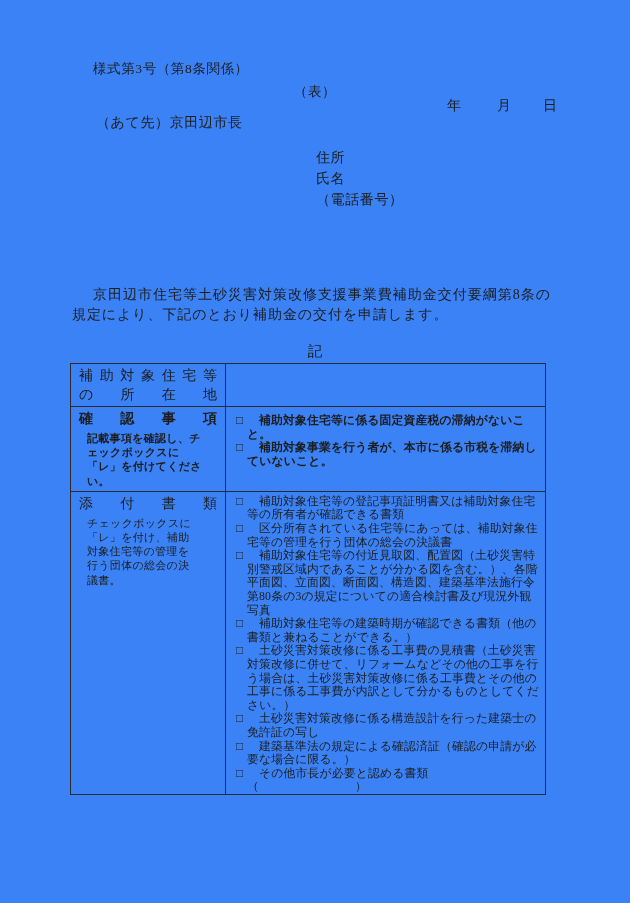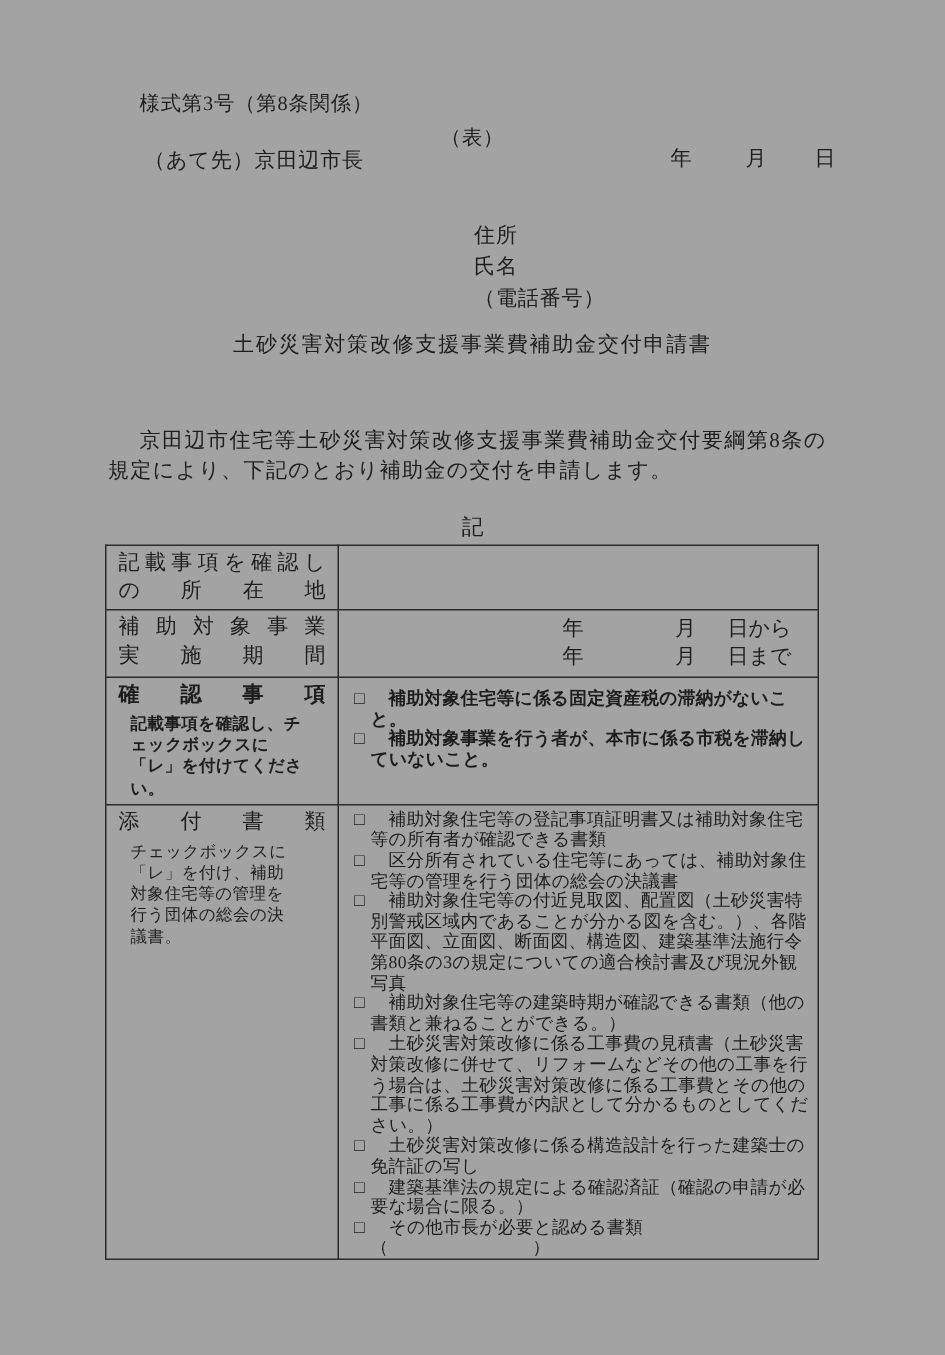--- a/index.html
+++ b/index.html
@@ -1,28 +1,28 @@
 <!DOCTYPE html>
 <html lang="ja"><head>
 <meta charset="utf-8">
 <style>
   * { margin:0; padding:0; box-sizing:border-box; }
   html,body { background:#e8e8e8; }
   body { font-family:"Liberation Serif","DejaVu Serif",serif; }
   .page {
-    position:relative; width:630px; height:903px; background:#a3a3a3;
+    position:relative; width:630px; height:903px; background:#3b82f6;
     color:#1d1d1d; overflow:hidden; margin:0 auto;
   }
   
   .form-number { position:absolute; left:93px; top:60px; font-size:13.5px; letter-spacing:0.6px; }
   .side-label  { position:absolute; left:0; top:83px; width:630px; text-align:center; font-size:13.5px; letter-spacing:0.6px; }
   .date-line   { position:absolute; left:447px; top:97px; display:flex; font-size:14px; }
   .date-line .gap1 { margin-left:36px; }
   .date-line .gap2 { margin-left:32px; }
-  .addressee   { position:absolute; left:96px; top:98px; font-size:14px; letter-spacing:0.6px; }
+  .addressee   { position:absolute; left:96px; top:114px; font-size:14px; letter-spacing:0.6px; }
   .applicant   { position:absolute; left:316px; top:147px; font-size:14px; line-height:21px; letter-spacing:0.6px; }
   .doc-title   { position:absolute; left:0; top:221px; width:630px; text-align:center;
                  font-size:14px; font-weight:normal; letter-spacing:1.2px; }
   
   .body-text { position:absolute; left:72px; top:258px; width:479px; font-size:14px;
                line-height:19.5px; letter-spacing:0.9px; text-align:justify; }
   .body-text p { text-indent:21px;margin-top:27px; }
   .record-label { position:absolute; left:0; top:342px; width:630px; text-align:center; font-size:14.5px; }
   
   table.form-table { position:absolute; left:70px; top:363px; width:475px;
@@ -74,61 +74,42 @@
   </div>
 
   <div class="addressee">（あて先）京田辺市長</div>
 
   <div class="applicant">
     <div>住所</div>
     <div>氏名</div>
     <div>（電話番号）</div>
   </div>
 
-  <h1 class="doc-title">土砂災害対策改修支援事業費補助金交付申請書</h1>
 
   <div class="body-text">
     <p>京田辺市住宅等土砂災害対策改修支援事業費補助金交付要綱第8条の規定により、下記のとおり補助金の交付を申請します。</p>
   </div>
 
   <div class="record-label">記</div>
 
   <table class="form-table">
     <colgroup>
         <col class="c1">
         <col class="c2">
       </colgroup>
     <tbody>
       <tr class="r1">
         <td class="label-cell">
-          <div class="jlabel">記載事項を確認し</div>
+          <div class="jlabel">補助対象住宅等</div>
           <div class="jlabel">の所在地</div>
         </td>
         <td class="value-cell"></td>
       </tr>
 
 
-      <tr class="r3">
-        <td class="label-cell">
-          <div class="jlabel">補助対象事業</div>
-          <div class="jlabel">実施期間</div>
-        </td>
-        <td class="value-cell period-cell">
-          <div class="period-line">
-            <span class="py">年</span>
-            <span class="pm">月</span>
-            <span class="pd">日から</span>
-          </div>
-          <div class="period-line">
-            <span class="py">年</span>
-            <span class="pm">月</span>
-            <span class="pd">日まで</span>
-          </div>
-        </td>
-      </tr>
 
       <tr class="r4">
         <td class="label-cell">
           <div class="jlabel">確認事項</div>
           <div class="note note-confirm">
             <span class="lparen"></span>
             <div class="note-text">記載事項を確認し、チェックボックスに「レ」を付けてください。</div>
             <span class="rparen"></span>
           </div>
         </td>

